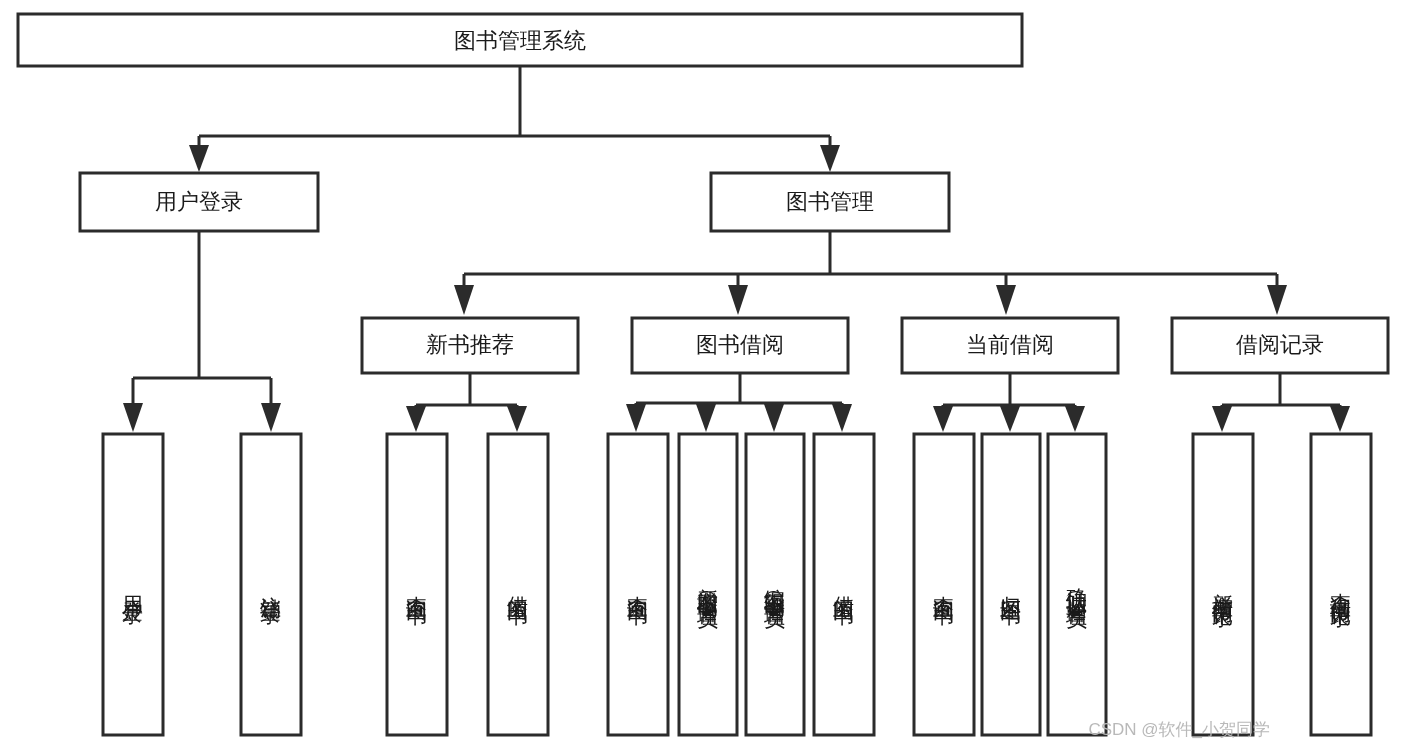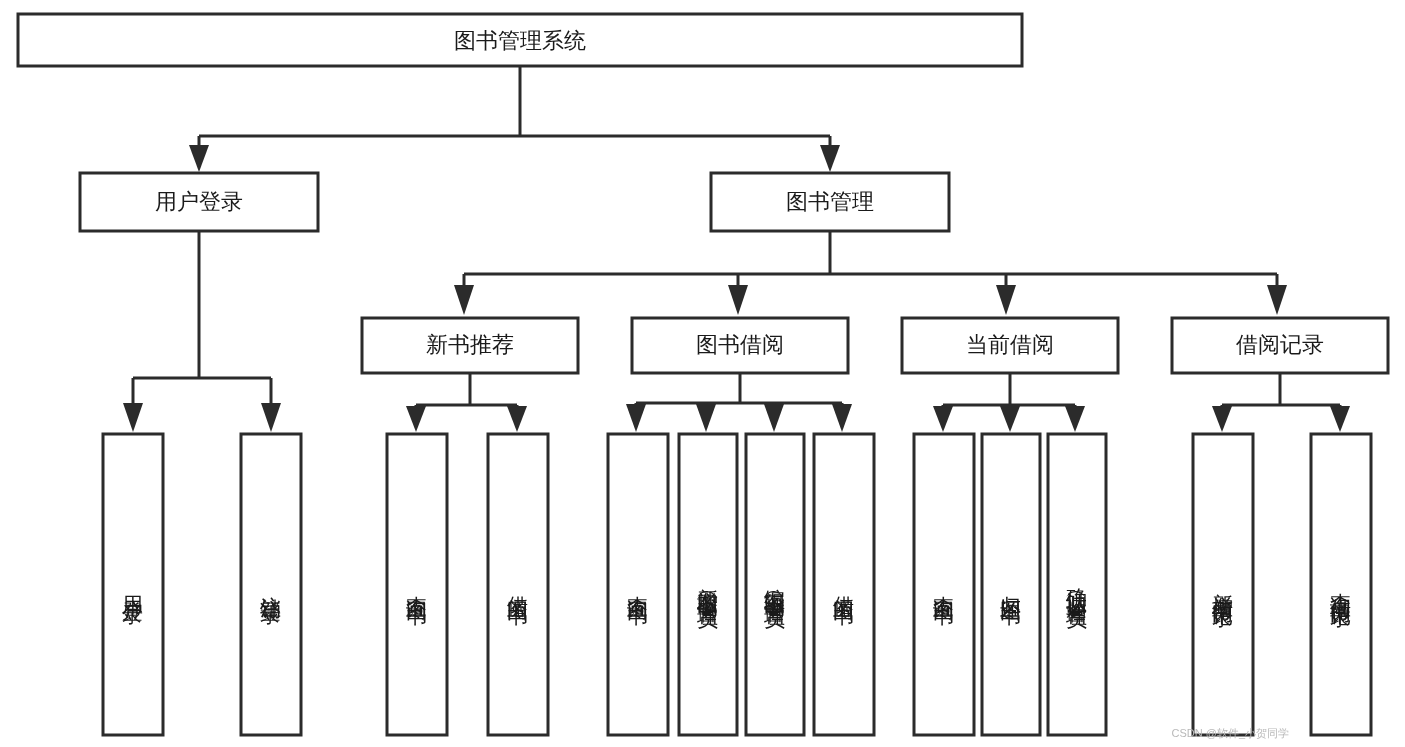--- a/index.html
+++ b/index.html
@@ -11,21 +11,20 @@
     width: 1405px;
     height: 747px;
     font-family: "Liberation Sans", "DejaVu Sans", sans-serif;
     overflow: hidden;
     position: relative;
   }
   #diagram-root {
     position: relative;
     width: 1278px;
     height: 747px;
-    padding-left: 19px;
   }
   svg.diagram-canvas {
     position: absolute;
     top: 0;
     left: 0;
     width: 1405px;
     height: 747px;
   }
   .node-box {
     fill: #ffffff;
@@ -56,21 +55,21 @@
     writing-mode: vertical-rl;
     text-orientation: upright;
     letter-spacing: 3px;
     text-anchor: middle;
   }
   .watermark-text {
     position: absolute;
     right: 8px;
     bottom: 6px;
     font-family: "Liberation Sans", "DejaVu Sans", sans-serif;
-    font-size: 11px;
+    font-size: 17px;
     color: #b9b9b9;
     white-space: nowrap;
     user-select: none;
   }
 </style>
 </head>
 <body>
 
 <div id="diagram-root">
 

